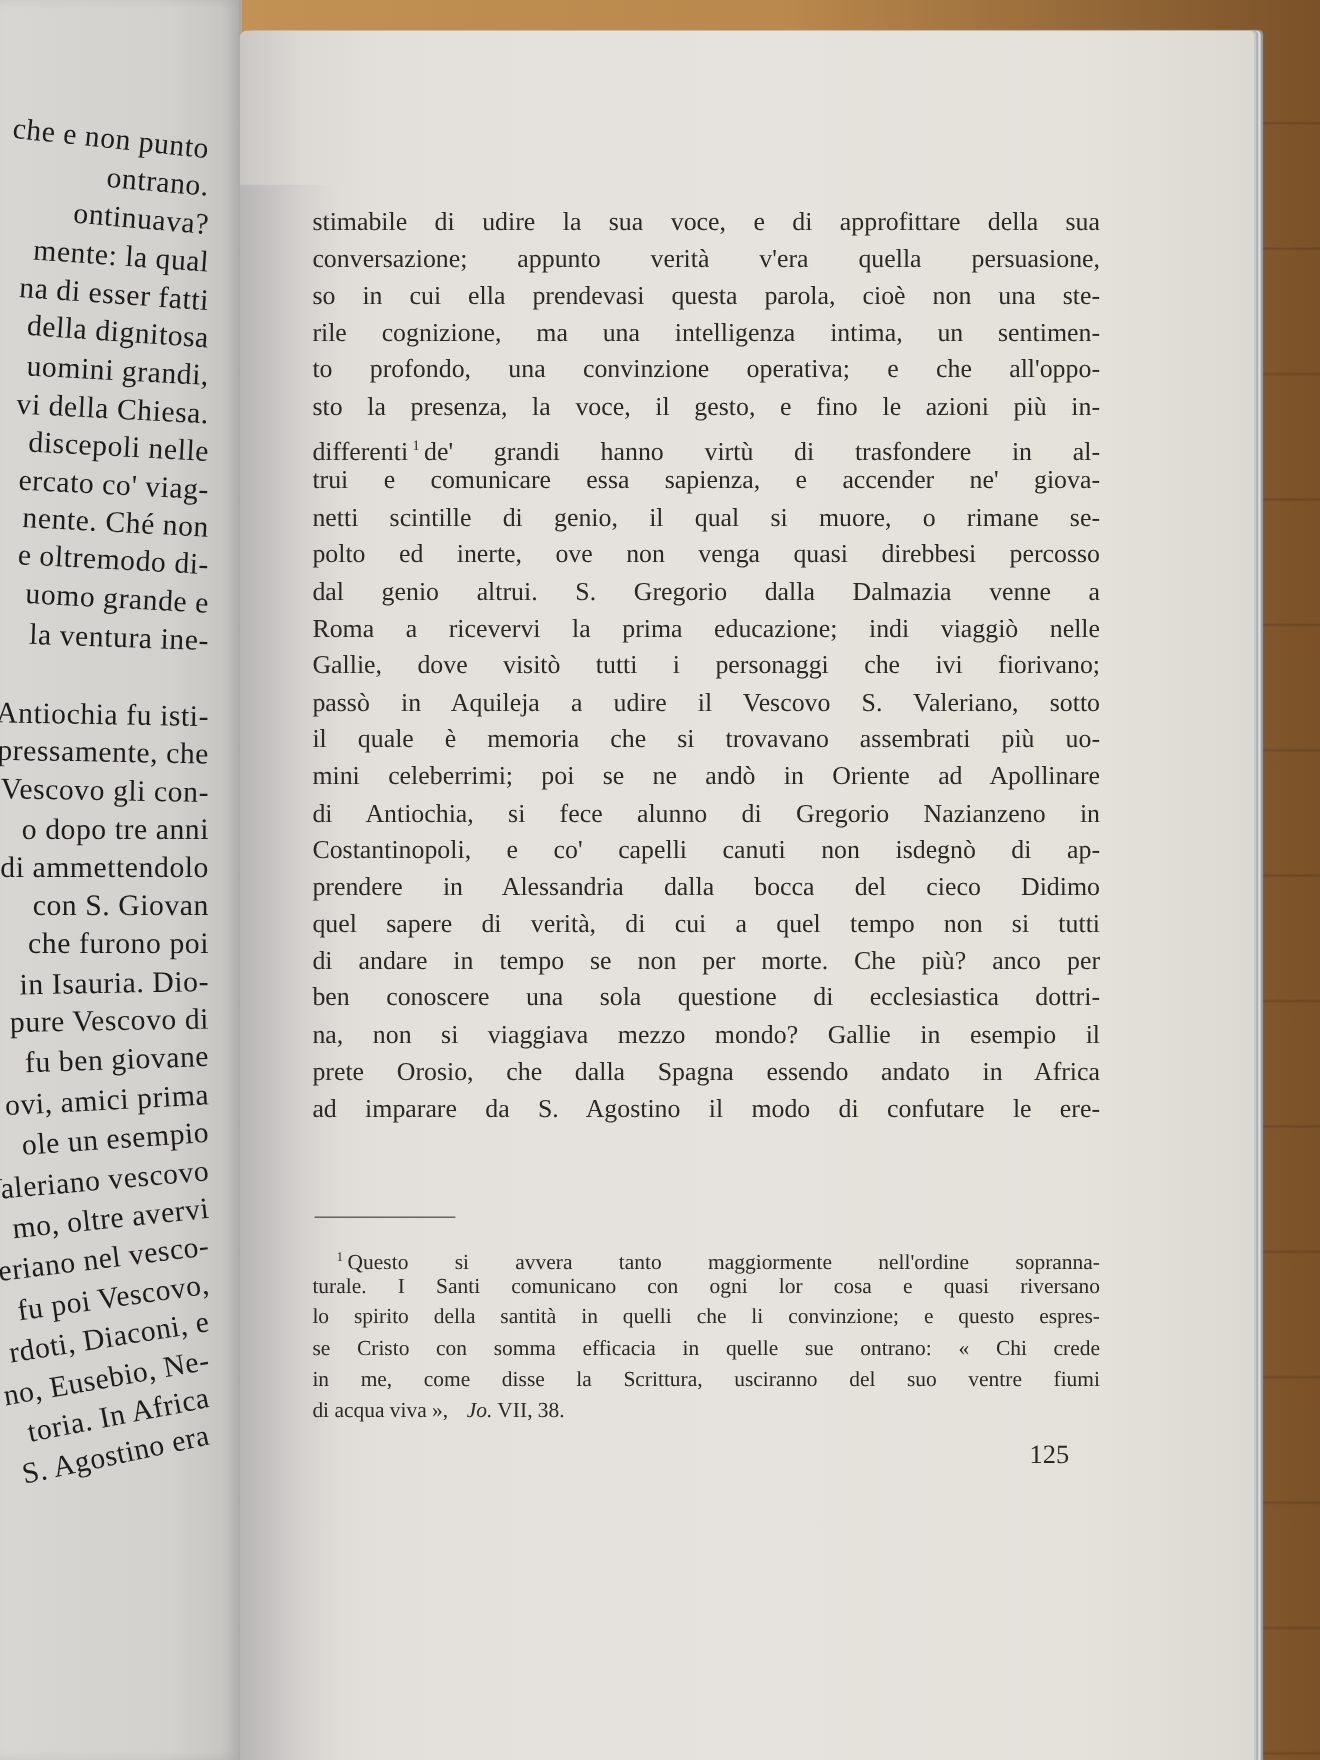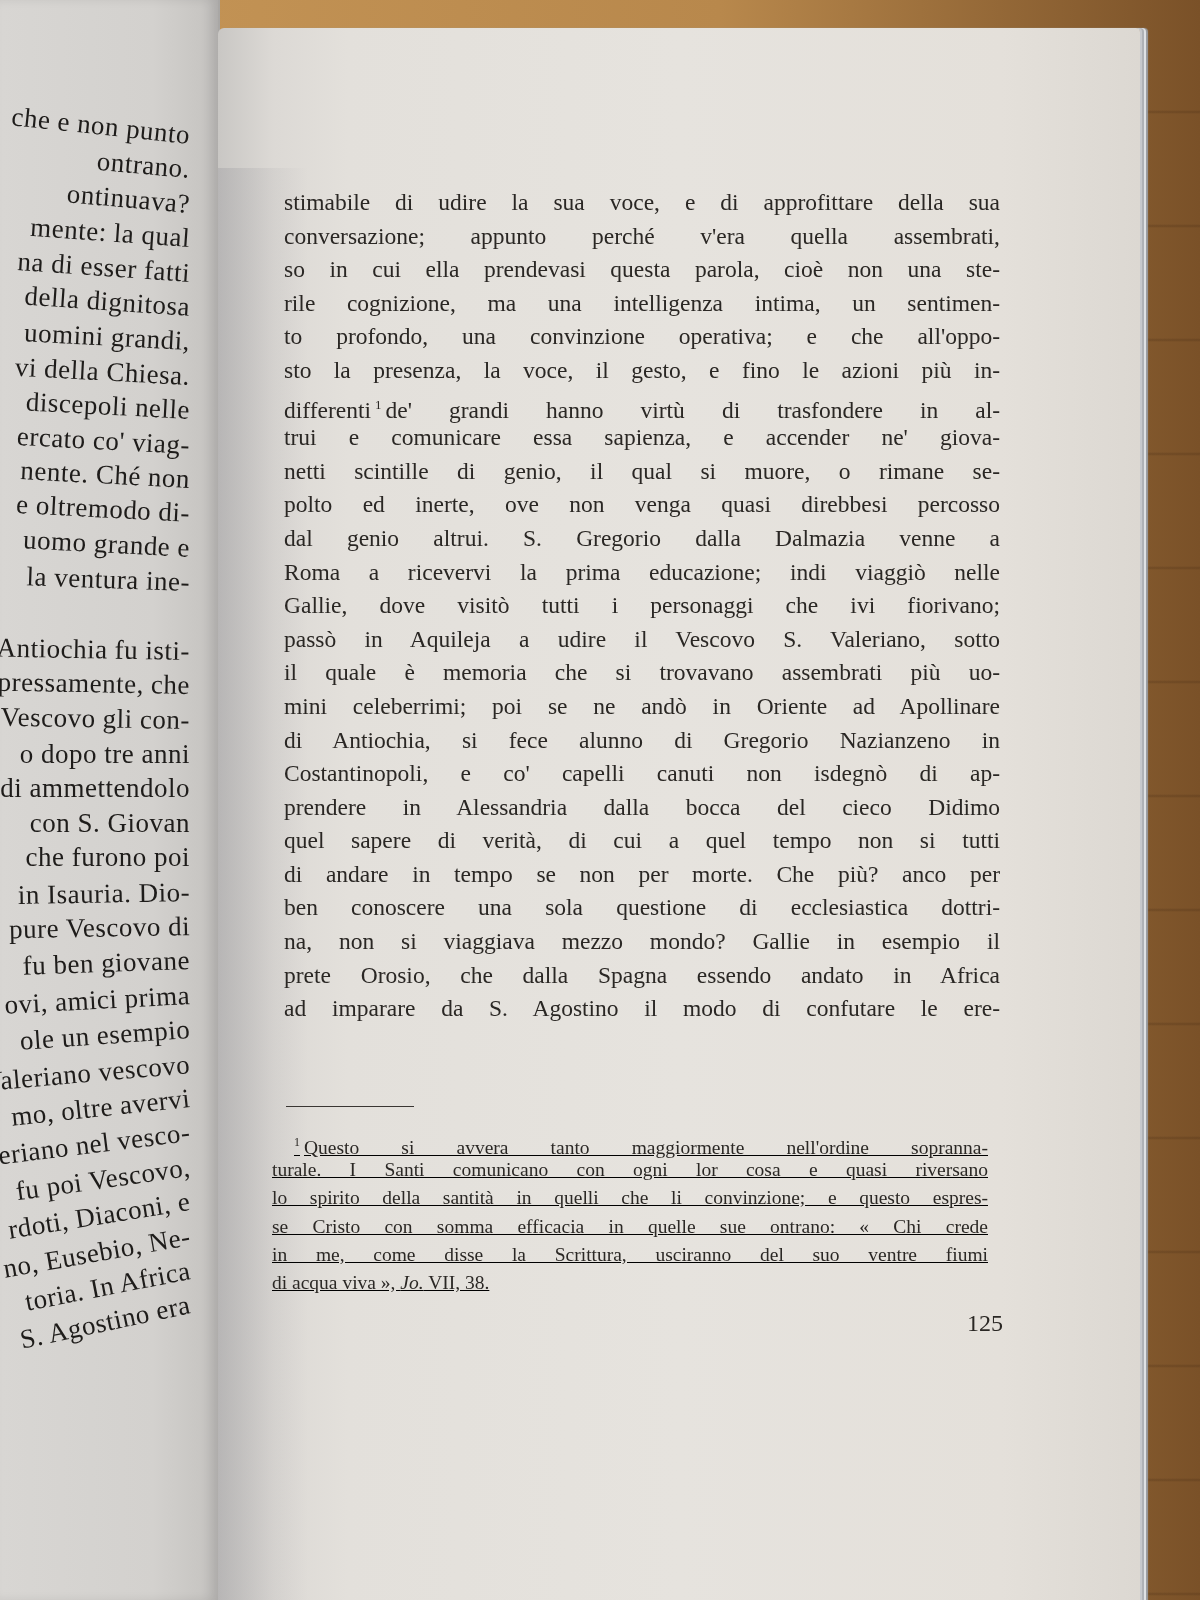--- a/index.html
+++ b/index.html
@@ -92,24 +92,23 @@
     .footnote-rule {
       position: absolute;
       left: 68px;
       top: 1078px;
       width: 128px;
       height: 0;
       border-top: 1.5px solid #3a3633;
     }
     .footnotes {
       position: absolute;
-      left: 54px;
+      left: 66px;
       top: 1100px;
       width: 716px;
-      text-decoration: underline;
     }
     .fn-line {
       font-size: 19.5px;
       line-height: 28.2px;
       color: #2b2825;
       text-align: justify;
       text-align-last: justify;
       white-space: nowrap;
       height: 28.2px;
     }
@@ -124,28 +123,28 @@
       vertical-align: 8px;
       margin-right: 4px;
     }
     sup.ref-mark {
       font-size: 13px;
       vertical-align: 9px;
       margin: 0 4px 0 4px;
     }
     .italic {
       font-style: italic;
+      margin-left: 12px;
     }
     .page-number {
       position: absolute;
       left: 718px;
       top: 1282px;
       font-size: 24px;
       color: #2a2724;
-      margin-left: 31px;
     }
   </style>
 </head>
 <body>
 
 <div class="table-bg"></div>
 
 <div class="left-page">
   <div class="left-lines" id="left-lines">
       <div class="left-line" style="transform: rotate(6deg);">che e non punto</div>
@@ -182,21 +181,21 @@
       <div class="left-line" style="transform: rotate(-9deg);">rdoti, Diaconi, e</div>
       <div class="left-line" style="transform: rotate(-10deg);">no, Eusebio, Ne-</div>
       <div class="left-line" style="transform: rotate(-11deg);">toria. In Africa</div>
       <div class="left-line" style="transform: rotate(-12deg);">S. Agostino era</div>
     </div>
 </div>
 
 <div class="right-page">
   <div class="main-text">
     <div class="text-line">stimabile di udire la sua voce, e di approfittare della sua</div>
-    <div class="text-line">conversazione; appunto perché v'era quella assembrati,</div>
+    <div class="text-line">conversazione; appunto verità v'era quella persuasione,</div>
     <div class="text-line">so in cui ella prendevasi questa parola, cioè non una ste-</div>
     <div class="text-line">rile cognizione, ma una intelligenza intima, un sentimen-</div>
     <div class="text-line">to profondo, una convinzione operativa; e che all'oppo-</div>
     <div class="text-line">sto la presenza, la voce, il gesto, e fino le azioni più in-</div>
     <div class="text-line">
       <span>differenti</span><sup class="ref-mark">1</sup><span>de' grandi hanno virtù di trasfondere in al-</span>
     </div>
     <div class="text-line">trui e comunicare essa sapienza, e accender ne' giova-</div>
     <div class="text-line">netti scintille di genio, il qual si muore, o rimane se-</div>
     <div class="text-line">polto ed inerte, ove non venga quasi direbbesi percosso</div>

